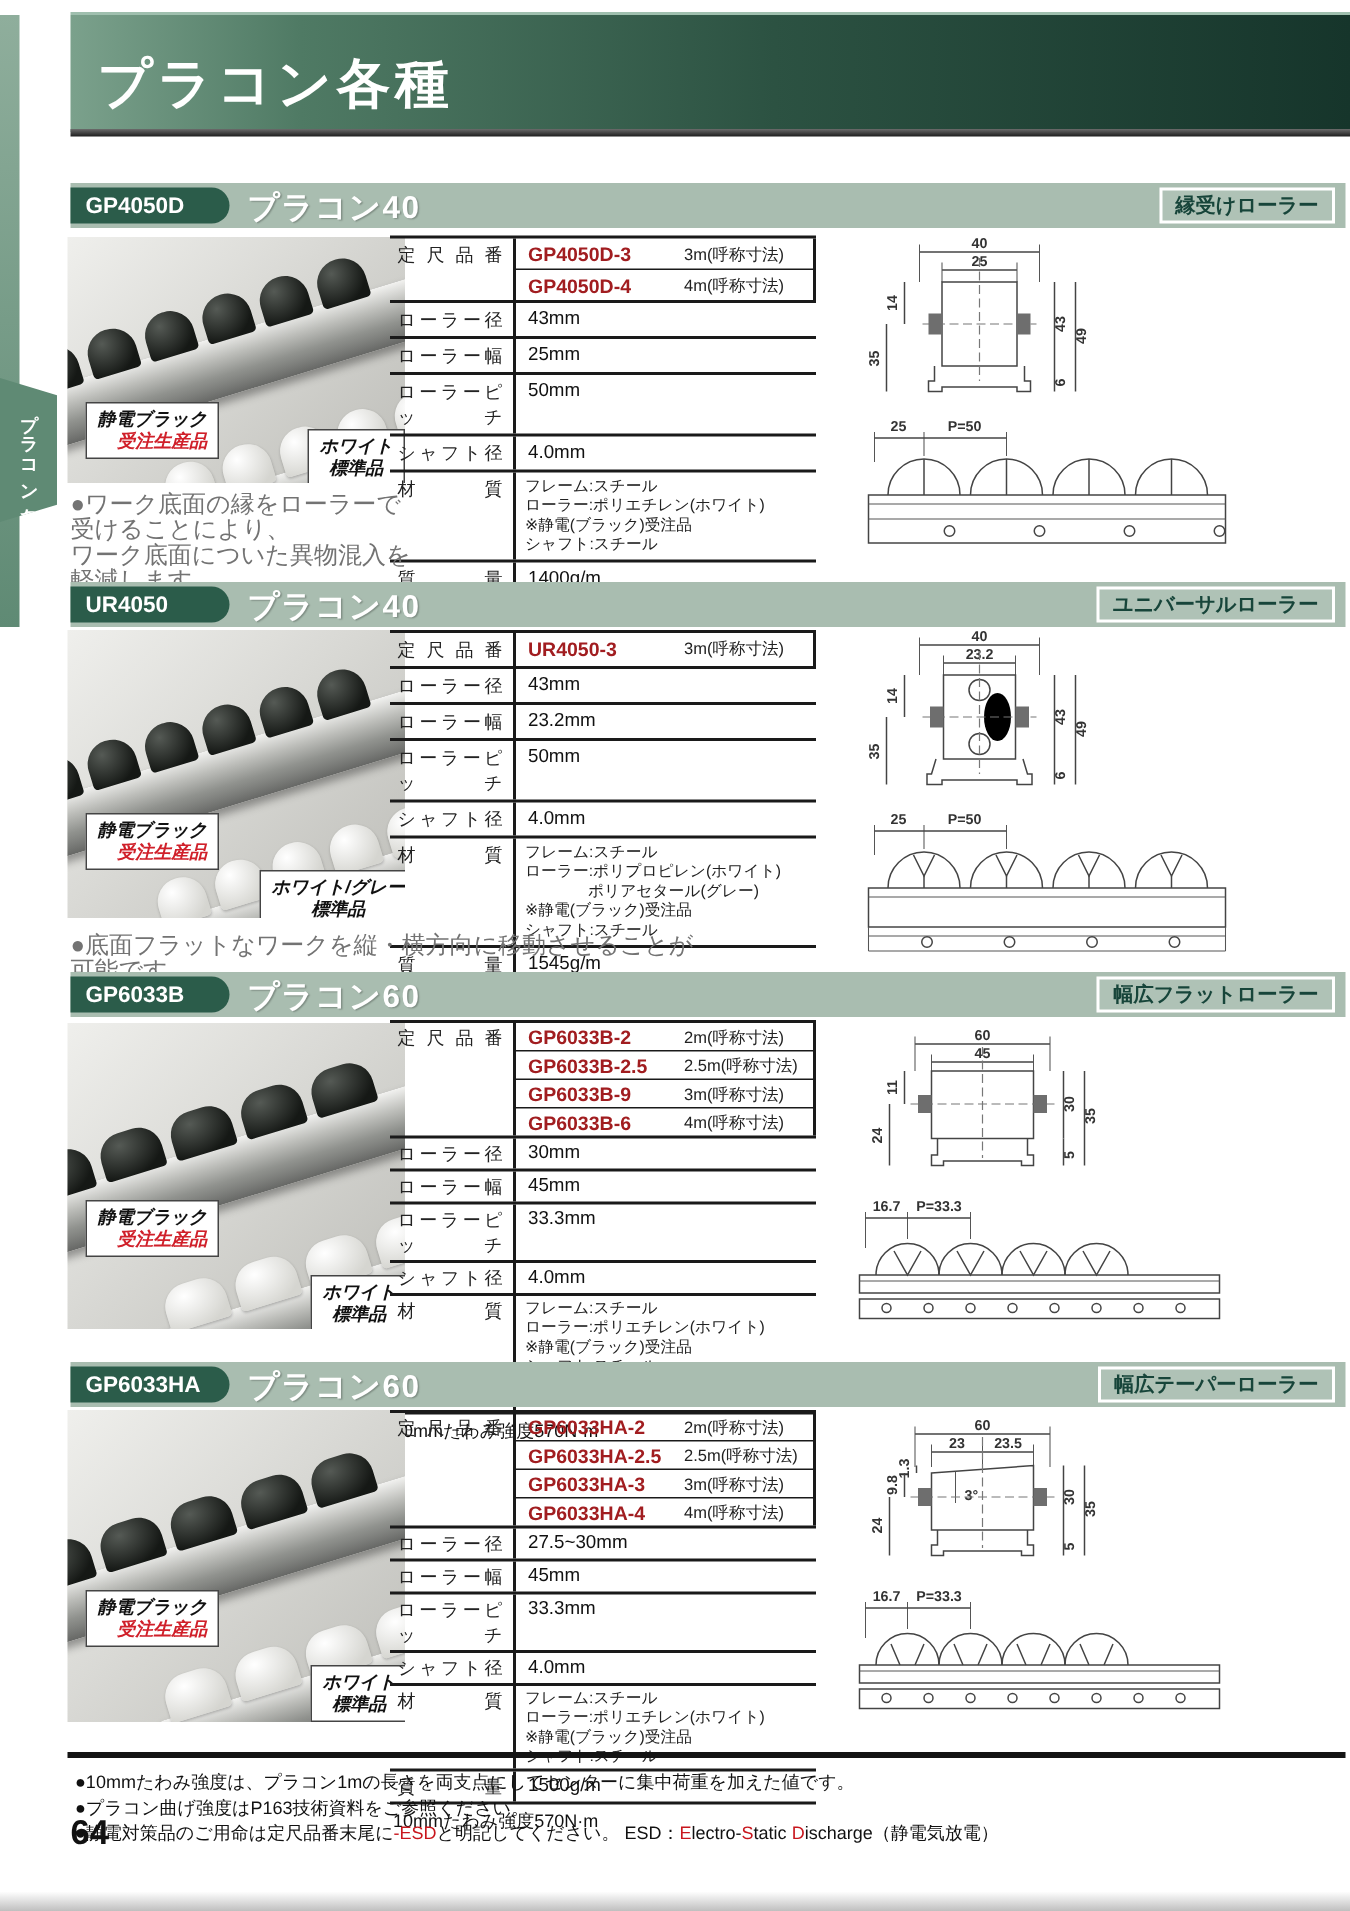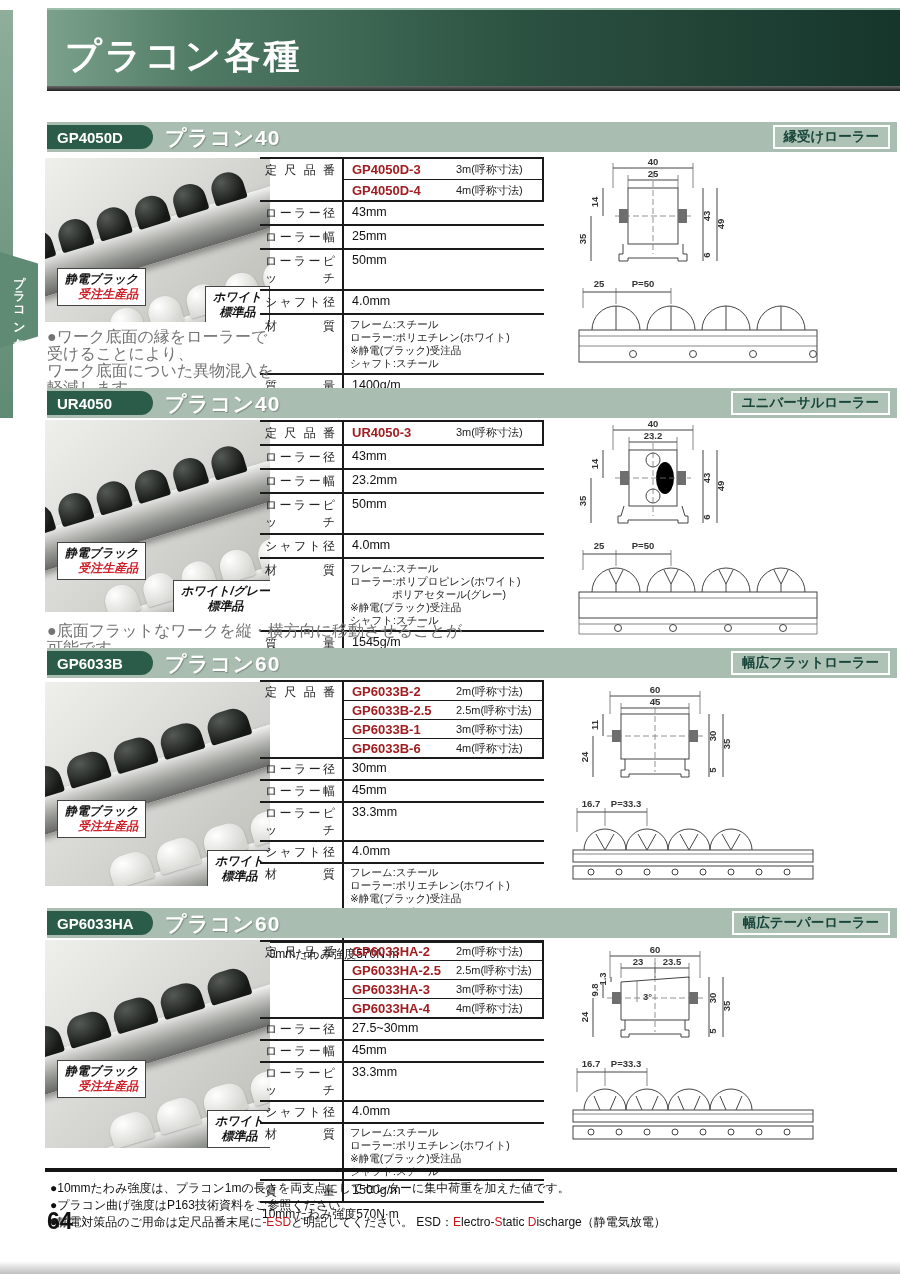--- a/index.html
+++ b/index.html
@@ -430,21 +430,21 @@
     <div class="parts">
       <div class="part">
           <span class="pn">GP6033B-2</span>
           <span class="plen">2m(呼称寸法)</span>
         </div>
       <div class="part">
           <span class="pn">GP6033B-2.5</span>
           <span class="plen">2.5m(呼称寸法)</span>
         </div>
       <div class="part">
-          <span class="pn">GP6033B-1</span>
+          <span class="pn">GP6033B-9</span>
           <span class="plen">3m(呼称寸法)</span>
         </div>
       <div class="part">
           <span class="pn">GP6033B-6</span>
           <span class="plen">4m(呼称寸法)</span>
         </div>
     </div>
   </div>
   <div class="row">
       <div class="lab">ローラー径</div>

